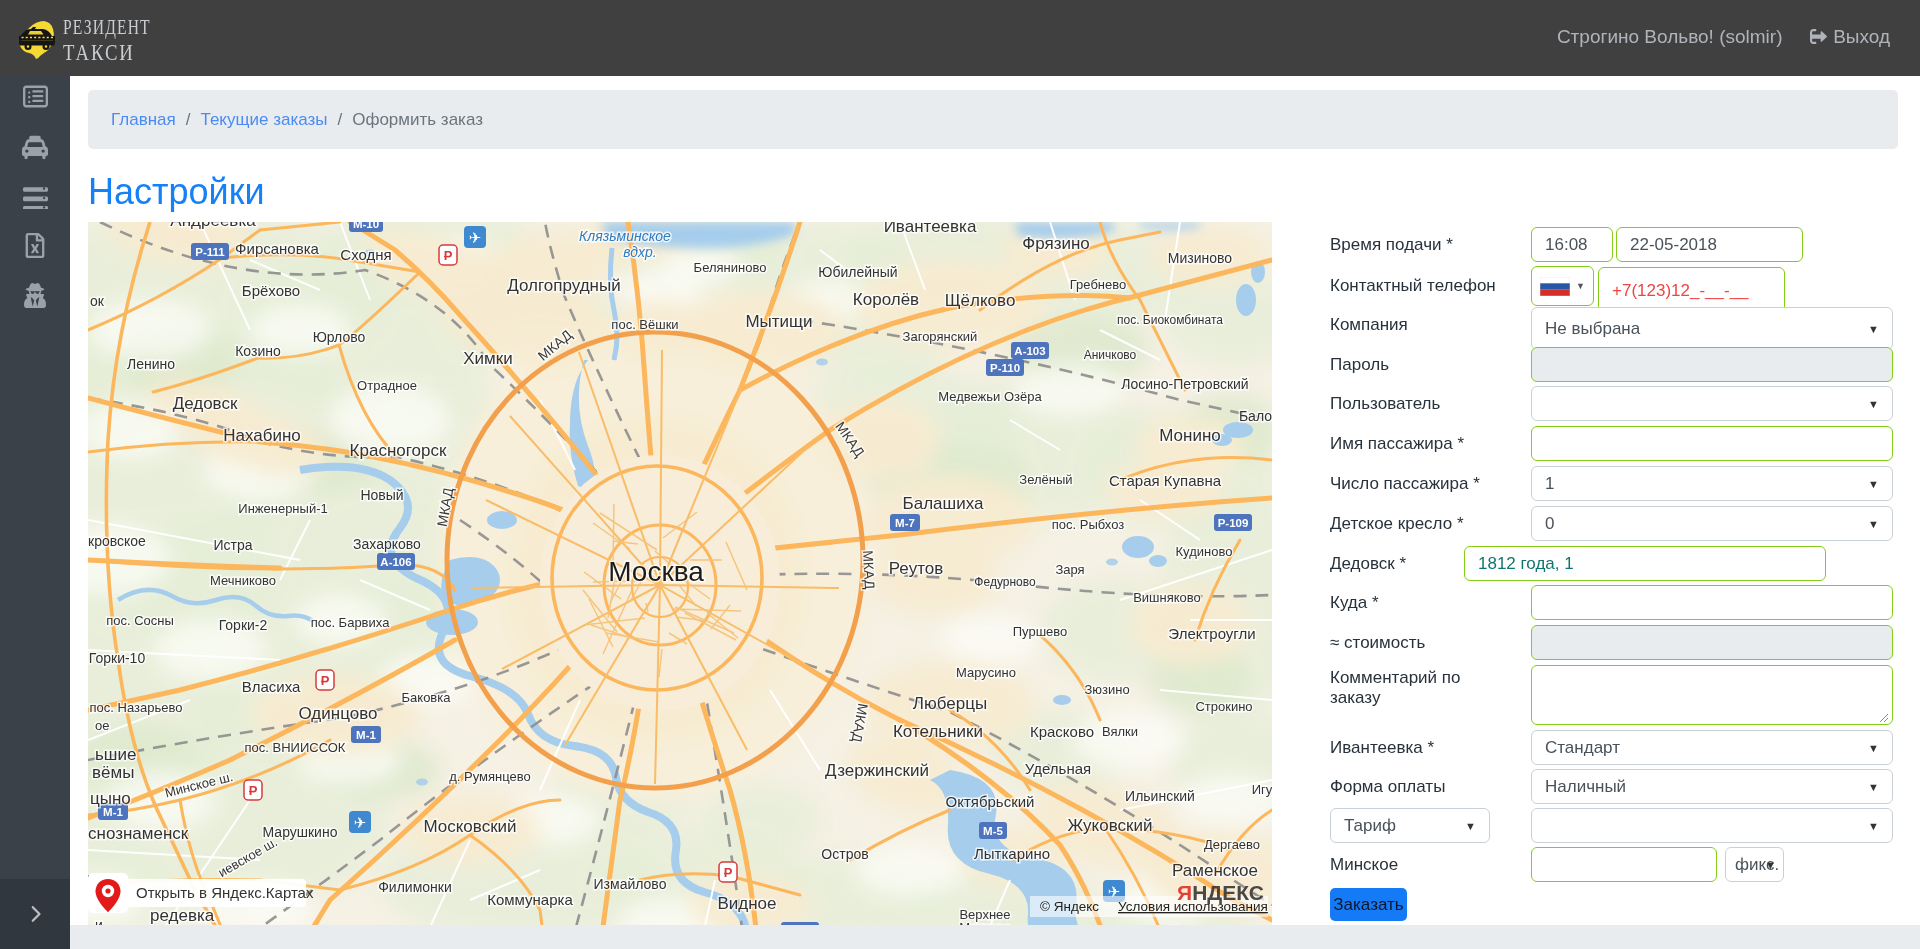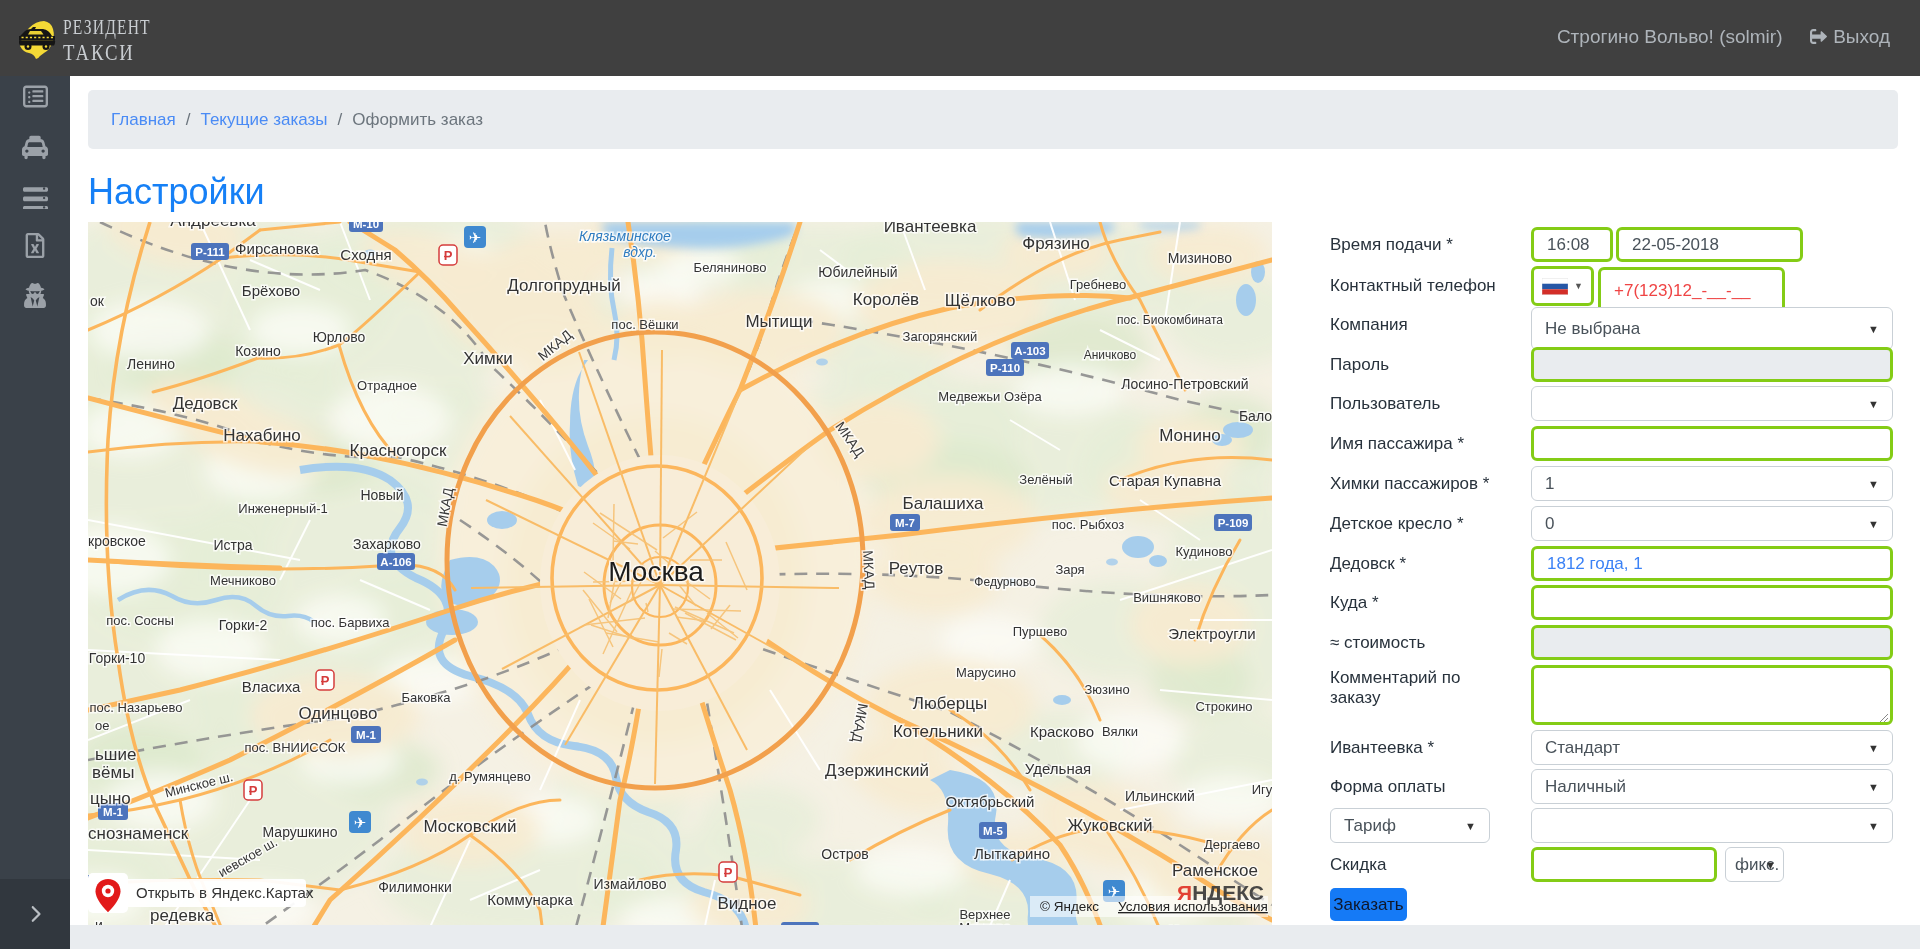--- a/index.html
+++ b/index.html
@@ -15,21 +15,21 @@
 #content{position:absolute;left:70px;top:76px;width:1850px;height:873px;background:#fff}
 #breadcrumb{position:absolute;left:18px;top:14px;width:1810px;height:59px;background:#e9ecef;border-radius:5px;
   font-size:17px;display:flex;align-items:center;padding-left:23px;color:#6c757d}
 #breadcrumb a{color:#4a8bf5;text-decoration:none}
 #breadcrumb .sep{margin:0 10px;color:#6c757d}
 h2.title{position:absolute;left:18px;top:95px;font-size:36px;font-weight:400;color:#1680f6;letter-spacing:0}
 #map{position:absolute;left:18px;top:146px;width:1184px;height:703px;overflow:hidden}
 #footer{position:absolute;left:0px;top:849px;width:1850px;height:24px;background:#e9ecef}
 
 .flabel{position:absolute;font-size:17px;color:#28323c}
-.inp{position:absolute;background:#fff;border:3px solid #84cc16;border-radius:6px;font-size:17px;color:#49525a;
+.inp{position:absolute;background:#fff;border:1px solid #84cc16;border-radius:6px;font-size:17px;color:#49525a;
   padding:0 13px;display:flex;align-items:center}
 .inp.dis{background:#e9ecef}
 .sel{position:absolute;background:#fff;border:1px solid #c9d0d6;border-radius:6px;font-size:17px;color:#49525a;
   padding:0 13px;display:flex;align-items:center}
 .sel .car{position:absolute;right:13px;top:50%;transform:translateY(-50%);font-size:11px;color:#333}
 .btn{position:absolute;background:#157af6;color:#0f172a;font-size:17px;border-radius:5px;display:flex;align-items:center;justify-content:center}
 .grip{position:absolute;width:10px;height:10px}
 </style></head><body>
 <div id="header">
 <svg class="abs" style="left:19px;top:19px" width="37" height="41" viewBox="0 0 37 41">
@@ -585,39 +585,39 @@
 <div class="flabel" style="left:1260px;top:239px">Компания</div>
 <div class="sel" style="left:1461px;top:231px;width:362px;height:43px">Не выбрана<span class="car">▼</span></div>
 <div class="flabel" style="left:1260px;top:279px">Пароль</div>
 <div class="inp dis" style="left:1461px;top:271px;width:362px;height:35px;color:#49525a"></div>
 <div class="flabel" style="left:1260px;top:318px">Пользователь</div>
 <div class="sel" style="left:1461px;top:310px;width:362px;height:35px">
       <span class="car">▼</span>
     </div>
 <div class="flabel" style="left:1260px;top:358px">Имя пассажира *</div>
 <div class="inp" style="left:1461px;top:350px;width:362px;height:35px;color:#49525a"></div>
-<div class="flabel" style="left:1260px;top:398px">Химки пассажиров *</div>
+<div class="flabel" style="left:1260px;top:398px">Число пассажира *</div>
 <div class="sel" style="left:1461px;top:390px;width:362px;height:35px">1<span class="car">▼</span></div>
 <div class="flabel" style="left:1260px;top:438px">Детское кресло *</div>
 <div class="sel" style="left:1461px;top:430px;width:362px;height:35px">0<span class="car">▼</span></div>
 <div class="flabel" style="left:1260px;top:478px">Дедовск *</div>
-<div class="inp" style="left:1461px;top:470px;width:362px;height:35px;color:#3b82f6">1812 года, 1</div>
+<div class="inp" style="left:1394px;top:470px;width:362px;height:35px;color:#0f766e">1812 года, 1</div>
 <div class="flabel" style="left:1260px;top:517px">Куда *</div>
 <div class="inp" style="left:1461px;top:509px;width:362px;height:35px;color:#49525a"></div>
 <div class="flabel" style="left:1260px;top:557px">≈ стоимость</div>
 <div class="inp dis" style="left:1461px;top:549px;width:362px;height:35px;color:#49525a"></div>
 <div class="flabel" style="left:1260px;top:592px">Комментарий по<br>заказу</div>
 <div class="inp" style="left:1461px;top:589px;width:362px;height:60px"></div>
 <svg class="grip" style="left:1809px;top:637px" width="10" height="10">
       <path d="M9 1 L1 9 M9 5 L5 9" stroke="#888" stroke-width="1" fill="none"></path>
     </svg>
 <div class="flabel" style="left:1260px;top:662px">Ивантеевка *</div>
 <div class="sel" style="left:1461px;top:654px;width:362px;height:35px">Стандарт<span class="car">▼</span></div>
 <div class="flabel" style="left:1260px;top:701px">Форма оплаты</div>
 <div class="sel" style="left:1461px;top:693px;width:362px;height:35px">Наличный<span class="car">▼</span></div>
 <div class="sel" style="left:1260px;top:732px;width:160px;height:35px">Тариф<span class="car">▼</span></div>
 <div class="sel" style="left:1461px;top:732px;width:362px;height:35px">
       <span class="car">▼</span>
     </div>
-<div class="flabel" style="left:1260px;top:779px">Скидка</div>
+<div class="flabel" style="left:1260px;top:779px">Минское</div>
 <div class="inp" style="left:1461px;top:771px;width:186px;height:35px;color:#49525a"></div>
 <div class="sel" style="left:1655px;top:771px;width:59px;height:35px;padding:0 9px">фикс.<span class="car" style="right:7px">▼</span></div>
 <div class="btn" style="left:1260px;top:812px;width:77px;height:33px">Заказать</div>
 </div>
 </body></html>

